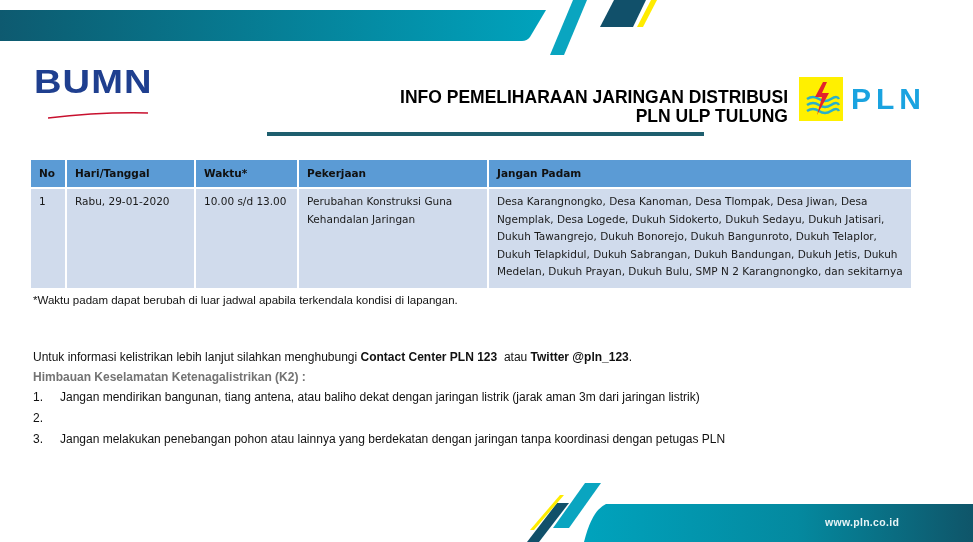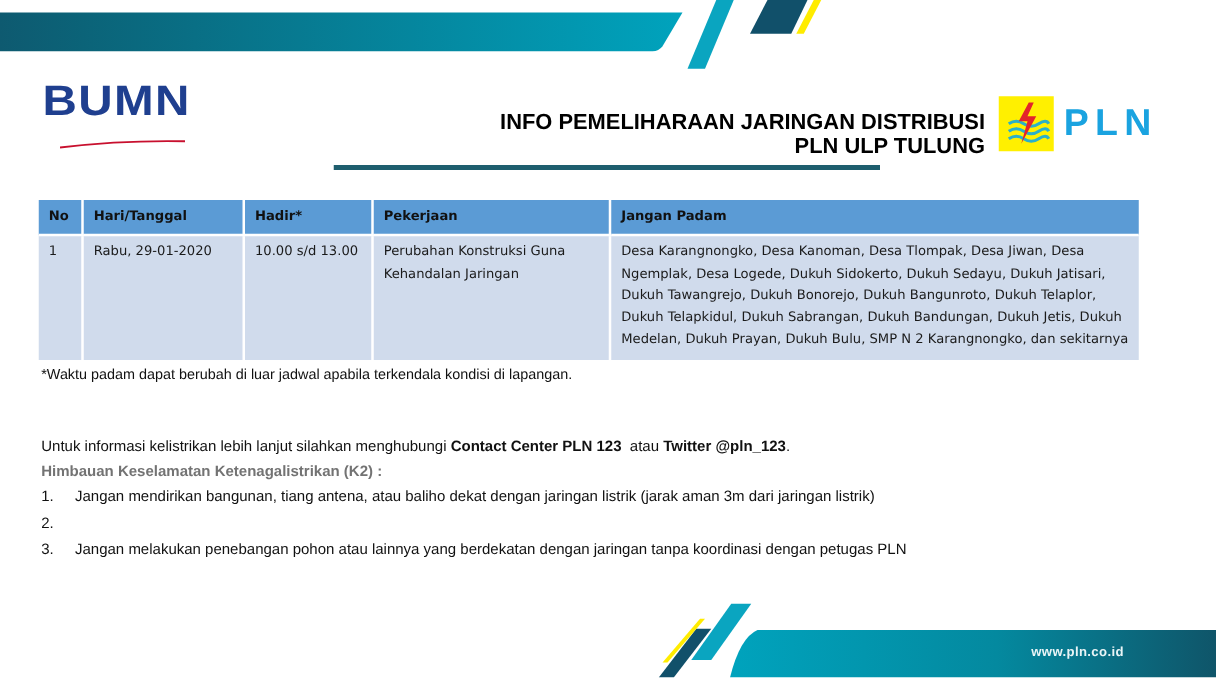--- a/index.html
+++ b/index.html
@@ -84,21 +84,21 @@
     <col style="width:35px">
       <col style="width:129px">
       <col style="width:103px">
       <col style="width:190px">
       <col>
   </colgroup>
   <thead>
     <tr>
       <th>No</th>
       <th>Hari/Tanggal</th>
-      <th>Hadir*</th>
+      <th>Waktu*</th>
       <th>Pekerjaan</th>
       <th>Jangan Padam</th>
     </tr>
   </thead>
   <tbody>
     <tr>
       <td>1</td>
       <td>Rabu, 29-01-2020</td>
       <td>10.00 s/d 13.00</td>
       <td>Perubahan Konstruksi Guna Kehandalan Jaringan</td>

